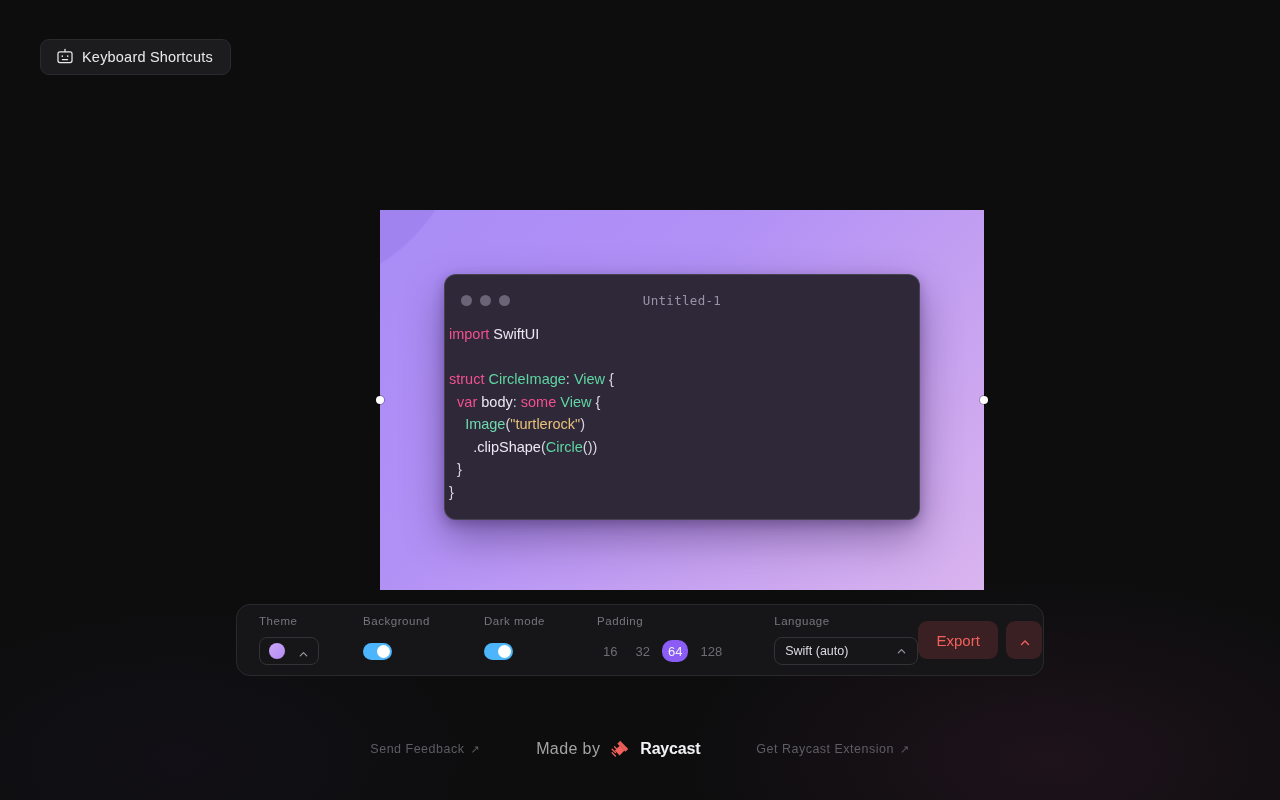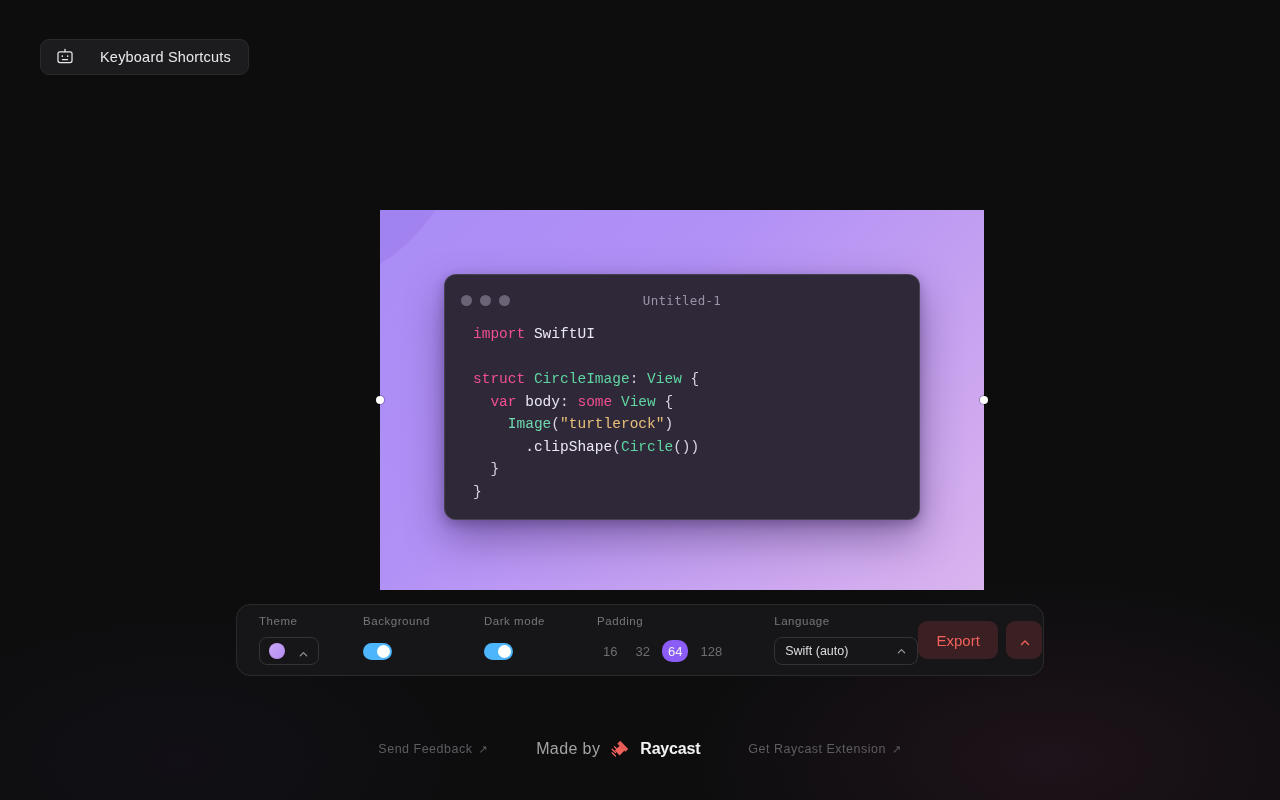--- a/index.html
+++ b/index.html
@@ -13,21 +13,21 @@
     position:relative;
     background:
       radial-gradient(520px 260px at 1050px 760px, rgba(90,40,70,0.22), rgba(13,13,14,0) 70%),
       radial-gradient(420px 220px at 180px 760px, rgba(50,35,80,0.12), rgba(13,13,14,0) 70%),
       #0d0d0e;
   }
 
   
   .shortcuts-btn {
     position:absolute; left:40px; top:39px;
-    display:flex; align-items:center; gap:26px;
+    display:flex; align-items:center; gap:8px;
     height:36px; padding:0 17px 0 15px;
     background:#1c1c1e; border:1px solid #2a2a2d;
     border-radius:9px;
     cursor:pointer;
   }
   .shortcuts-btn .kb-icon { width:18px; height:18px; display:block; }
   .shortcuts-btn .label {
     color:#e9e9ec; font-size:14.5px; letter-spacing:0.2px; white-space:nowrap;
   }
 
@@ -75,22 +75,22 @@
   .dots { display:flex; gap:8px; }
   .dot { width:11px; height:11px; border-radius:50%; background:#6b6477; }
   .cw-title {
     position:absolute; left:0; right:0; text-align:center;
     color:#9a93a8; font-size:12.5px;
     font-family:"DejaVu Sans Mono", monospace;
     letter-spacing:0.3px;
     pointer-events:none;
   }
   .code-body {
-    padding:12px 16px 0 28px;
-    font-family:Liberation Mono, monospace;
+    padding:12px 16px 0 4px;
+    font-family:Liberation Sans, sans-serif;
     font-size:14.5px; line-height:22.5px;
     color:#e6e2ee;
     white-space:pre;
     tab-size:2;
   }
   .tk-key  { color:#f2508f; }
   .tk-type { color:#5fd6a2; }
   .tk-str  { color:#e8c07a; }
   .tk-fn   { color:#6fd9ae; }
   .tk-plain{ color:#ece8f3; }
@@ -160,21 +160,21 @@
   }
   .export-more {
     width:36px; height:38px;
     display:flex; align-items:center; justify-content:center;
     background:#3a1f23; border-radius:9px; cursor:pointer;
   }
 
   
   .footer {
     position:absolute; left:0; right:0; top:736px;
-    display:flex; align-items:center; justify-content:center; gap:0;
+    display:flex; align-items:center; justify-content:center; gap:8px;
     height:26px;
   }
   .foot-link {
     display:flex; align-items:center; gap:6px;
     color:#5d5d63; font-size:12.5px; letter-spacing:0.5px;
     cursor:pointer;
   }
   .foot-made {
     display:flex; align-items:center; gap:9px;
     margin:0 48px;

